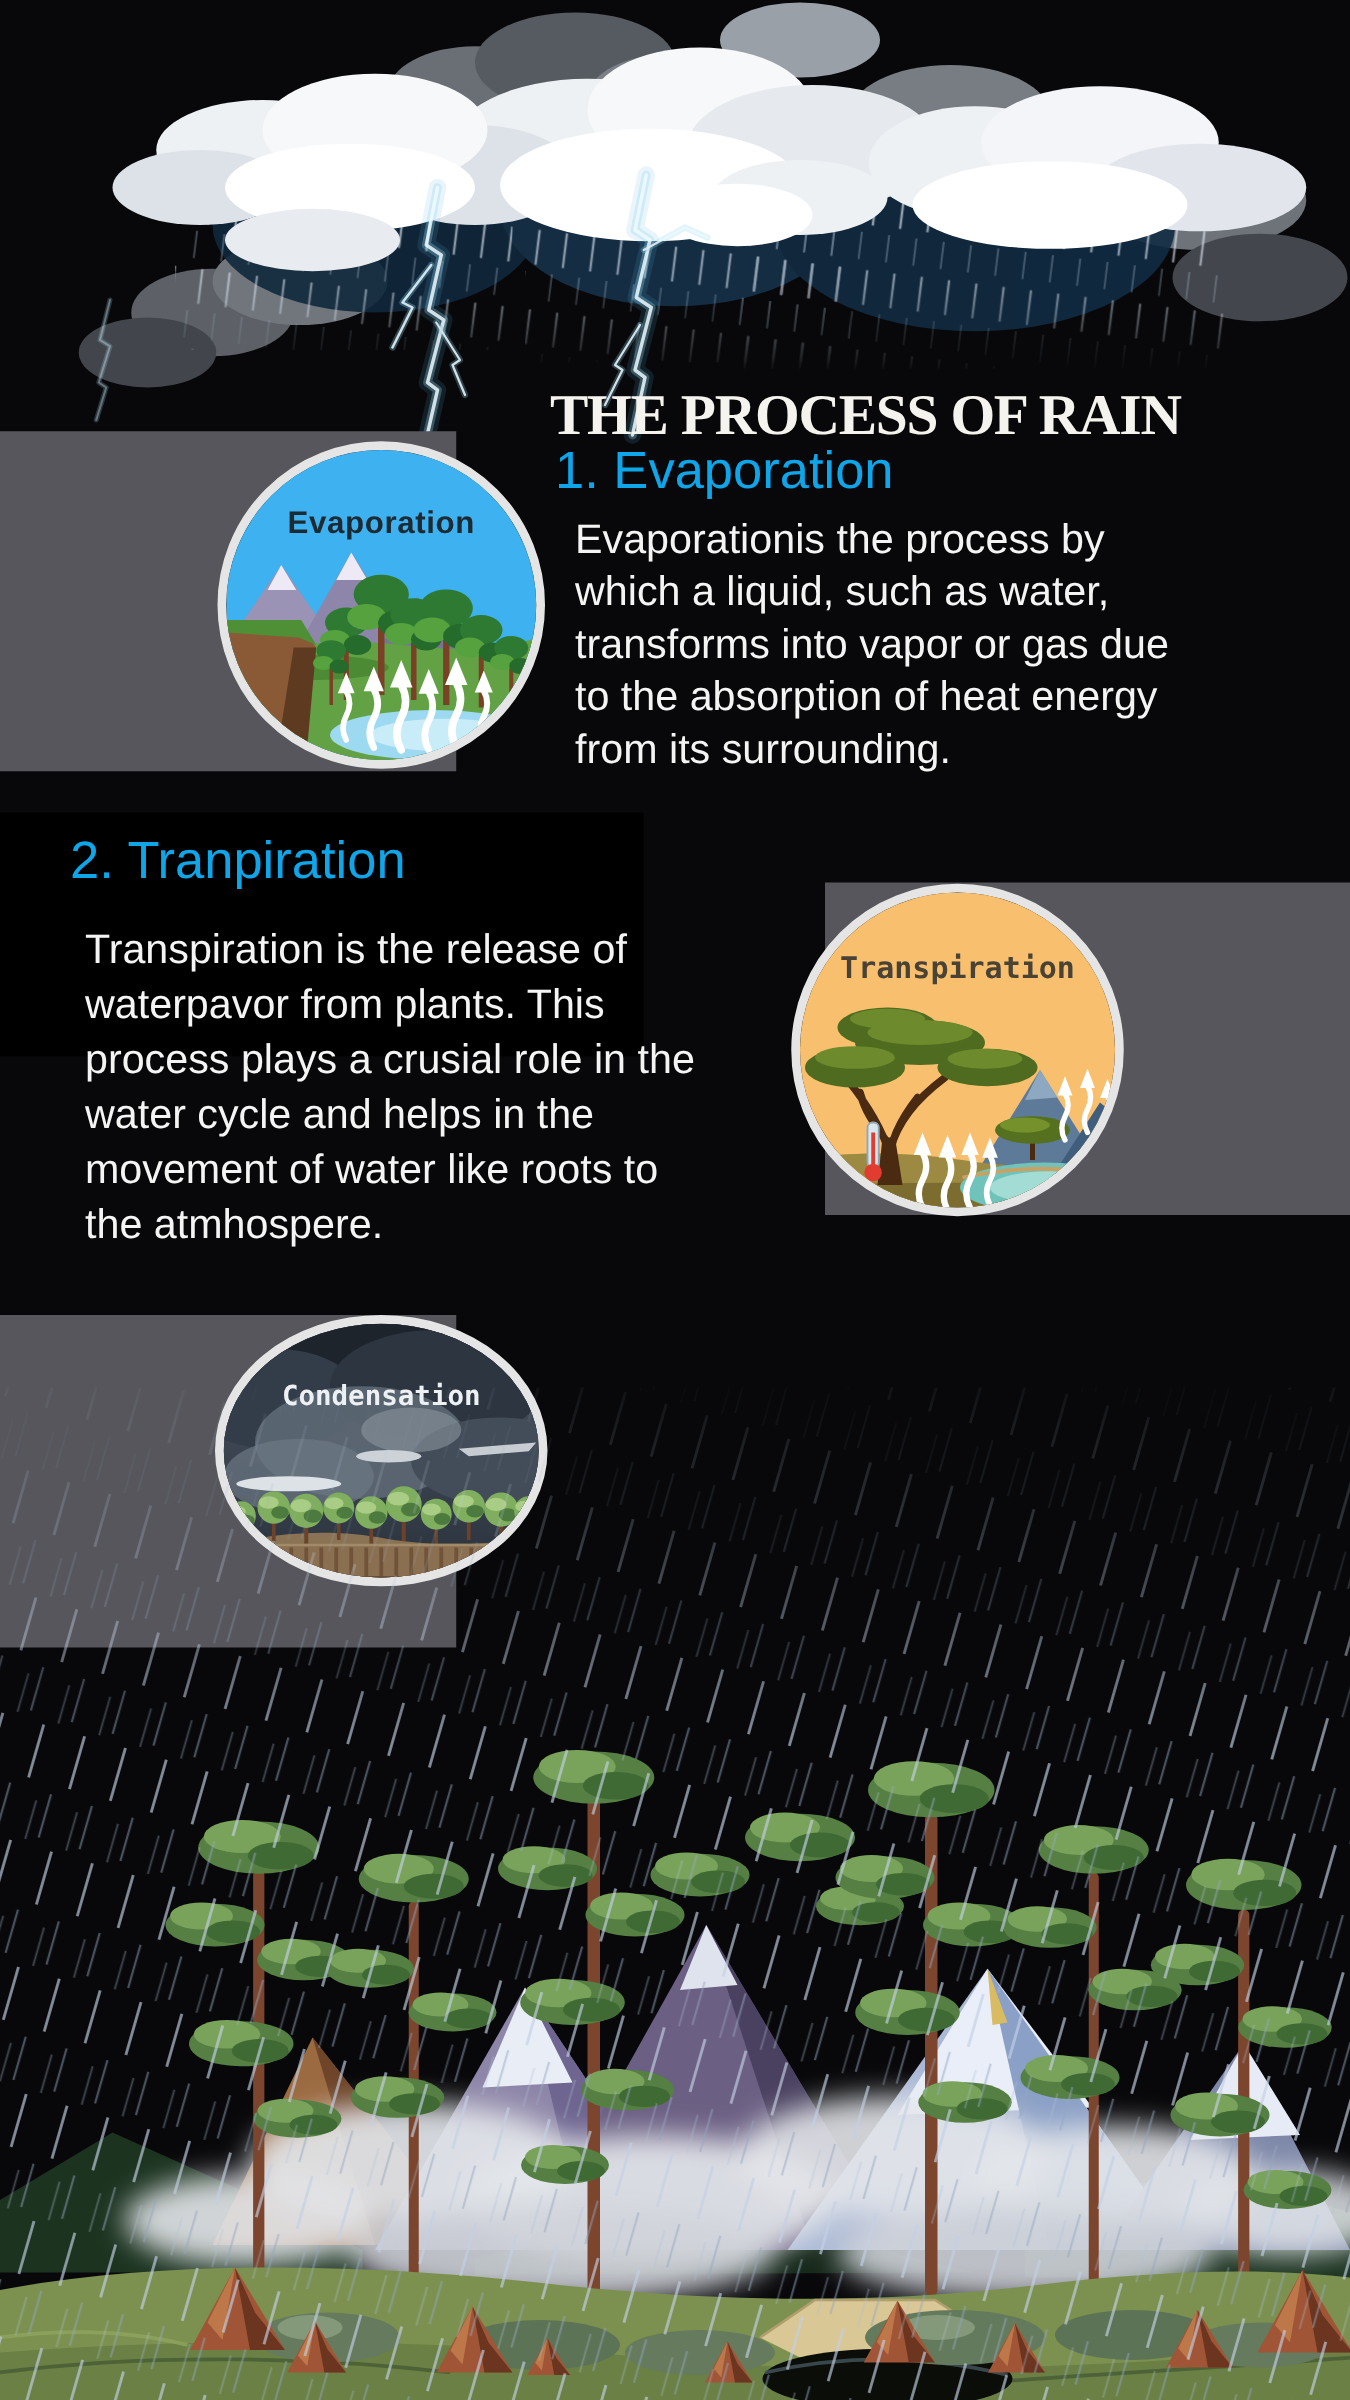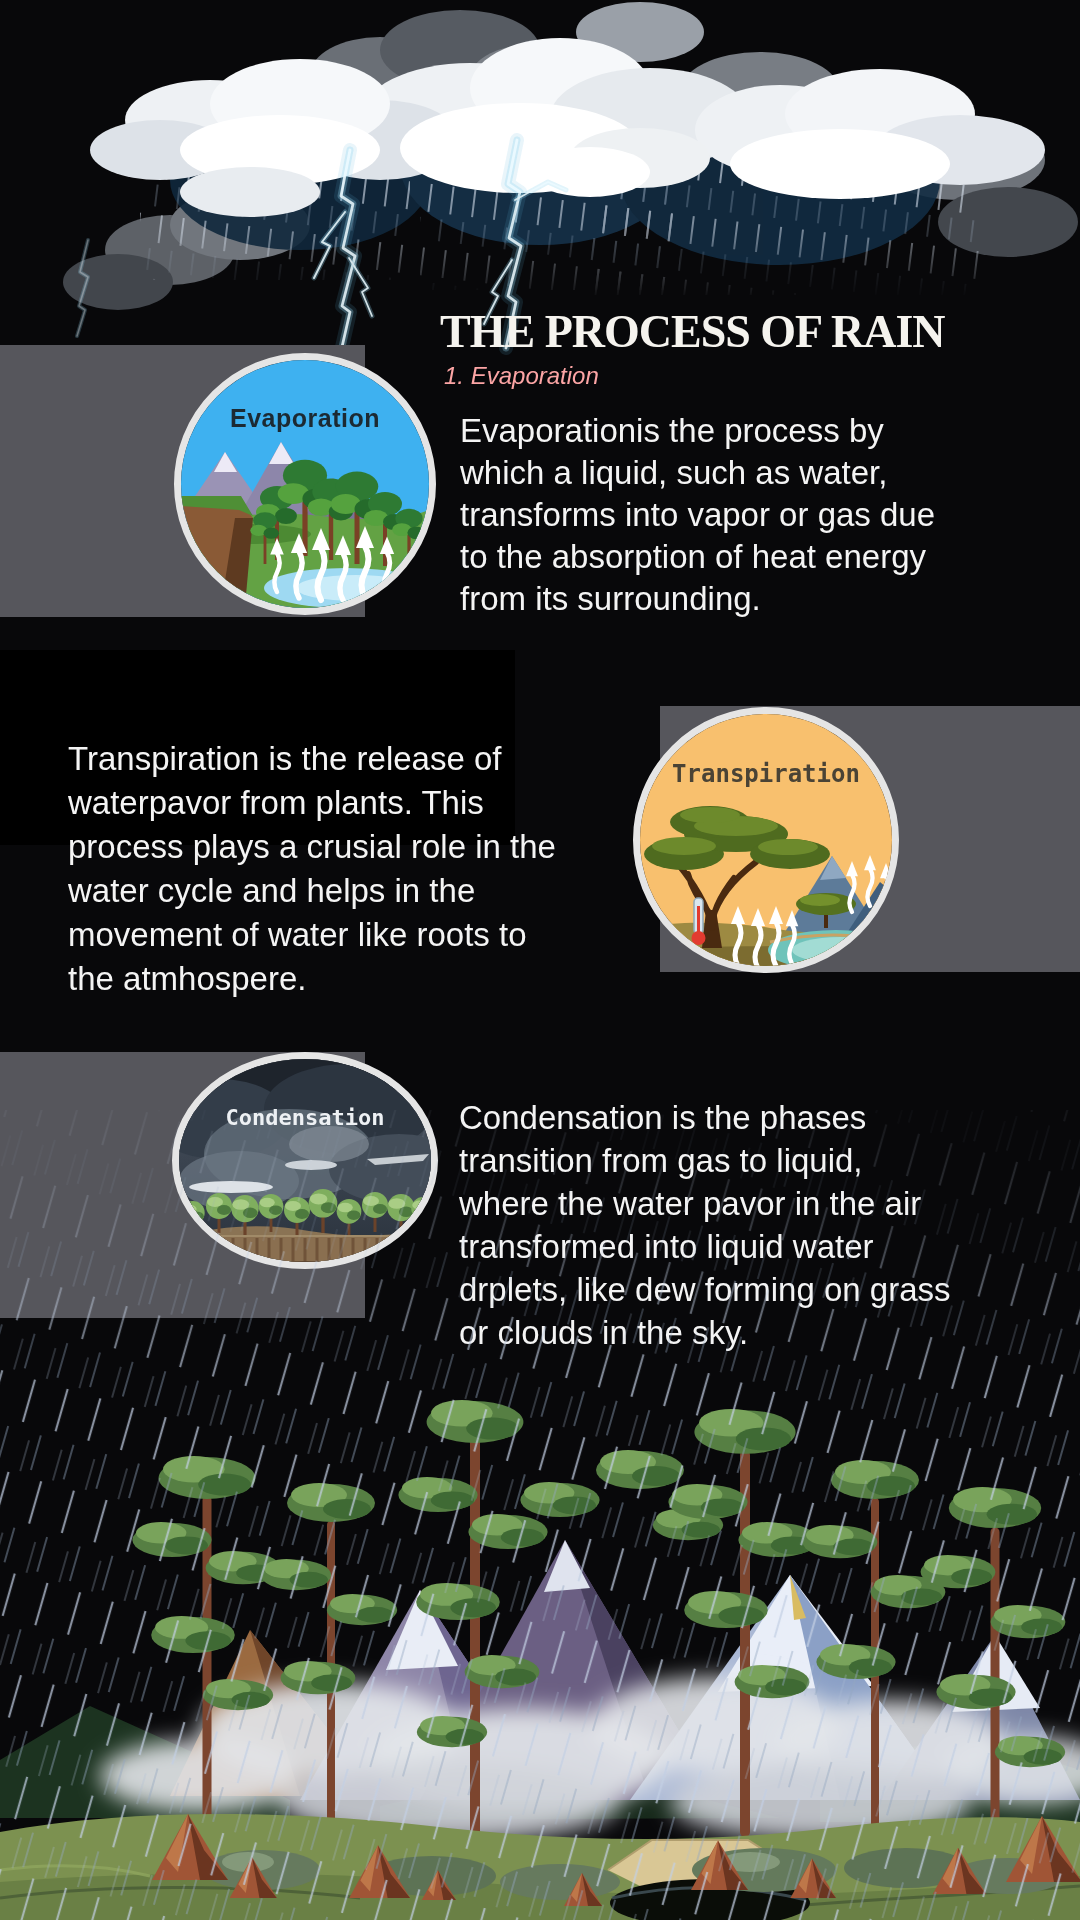--- a/index.html
+++ b/index.html
@@ -3,21 +3,21 @@
 <meta charset="utf-8">
 <style>
   html,body{margin:0;padding:0;background:#000;}
   #page{position:relative;width:1080px;height:1920px;background:#08080a;overflow:hidden;
         font-family:"Liberation Sans",sans-serif;color:#f2f2f2;padding-left:44px;}
   .band{position:absolute;background:#56565c;}
   .panel-black{position:absolute;background:#000;}
   #title{position:absolute;left:440px;top:306px;width:560px;
          font-family:"Liberation Serif",serif;font-weight:700;font-size:46px;line-height:52px;
          letter-spacing:-1px;color:#f5f3ee;white-space:nowrap;}
-  .heading{position:absolute;font-size:24px;line-height:44px;font-weight:500;color:#fca5a5;white-space:nowrap;font-style:italic;}
+  .heading{position:absolute;font-size:42px;line-height:44px;font-weight:500;color:#0ea5e9;white-space:nowrap;}
   #heading-1{left:444px;top:354px;}
   #heading-2{left:56px;top:666px;}
   #heading-3{left:456px;top:1040px;}
   .para{position:absolute;font-size:33px;line-height:43px;font-weight:400;color:#f4f4f4;
         white-space:pre-line;}
   #para-1{left:460px;top:410px;width:560px;line-height:42px;}
   #para-2{left:68px;top:737px;width:580px;line-height:44px;}
   #para-3{left:459px;top:1096px;width:600px;}
   .circle{position:absolute;border-radius:50%;border:7px solid #e5e5e5;overflow:hidden;box-sizing:border-box;background:#222;}
   #circle-evaporation{left:174px;top:353px;width:262px;height:262px;}
@@ -182,20 +182,21 @@
         <use href="#arr" transform="translate(118,238) scale(0.9)"></use>
         <use href="#arr" transform="translate(140,240)"></use>
         <use href="#arr" transform="translate(162,240) scale(0.9)"></use>
         <use href="#arr" transform="translate(184,238)"></use>
         <use href="#arr" transform="translate(206,234) scale(0.8)"></use>
       </g>
     </svg>
     <div id="label-evaporation" class="circle-label">Evaporation</div>
   </div>
 
+  <div id="heading-2" class="heading">2. Tranpiration</div>
   <div id="para-2" class="para">Transpiration is the release of
 waterpavor from plants. This
 process plays a crusial role in the
 water cycle and helps in the
 movement of water like roots to
 the atmhospere.</div>
 
   <div id="circle-transpiration" class="circle">
     <svg width="252" height="252" viewBox="0 0 252 252">
       <defs>
@@ -243,26 +244,20 @@
       </g>
       <g transform="translate(58,216)">
         <rect x="-4" y="-32" width="9" height="36" rx="4" fill="#d9e6ee" stroke="#8fa8b8" stroke-width="1.5"></rect>
         <line x1="0.5" y1="-24" x2="0.5" y2="2" stroke="#e23b30" stroke-width="3"></line>
         <circle cx="0.5" cy="8" r="7" fill="#e23b30"></circle>
       </g>
     </svg>
     <div id="label-transpiration" class="circle-label">Transpiration</div>
   </div>
 
-  <div id="para-3" class="para">Condensation is the phases
-transition from gas to liquid,
-where the water pavor in the air
-transformed into liquid water
-drplets, like dew forming on grass
-or clouds in the sky.</div>
 
   <div id="circle-condensation" class="circle">
     <svg width="252" height="252" viewBox="0 0 252 252">
       <defs>
         <linearGradient id="gSky" x1="0" y1="0" x2="0" y2="1">
           <stop offset="0" stop-color="#4c5662"></stop>
             <stop offset="0.55" stop-color="#39424e"></stop>
             <stop offset="1" stop-color="#2a323c"></stop>
         </linearGradient>
         <g id="ct">

